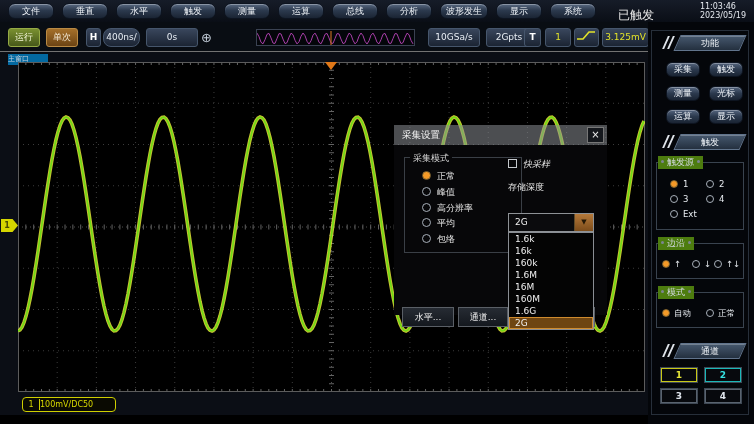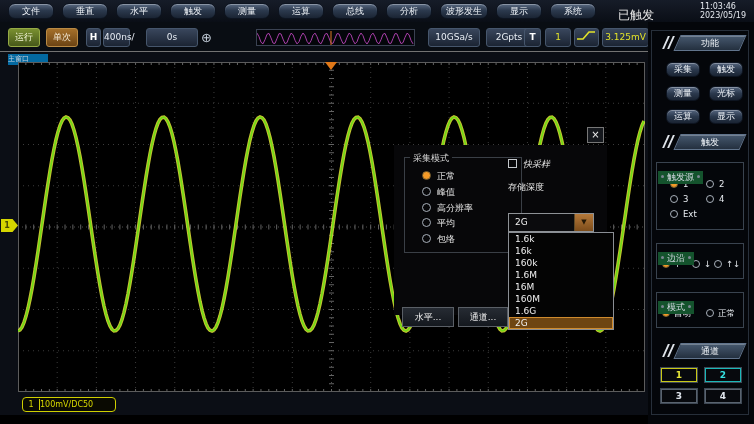--- a/index.html
+++ b/index.html
@@ -21,21 +21,21 @@
   
   #toolbar { left:0; top:22px; width:648px; height:30px; background:#090d13; border-bottom:1px solid #737373; }
   .tbtn { position:absolute; top:6px; height:19px; border-radius:3px; font-size:9px; color:#e8edf4;
     background:linear-gradient(180deg,#39465c,#1b2433); border:1px solid #46566c;
     text-align:center; line-height:17px; }
   #run-btn { left:8px; width:32px; background:linear-gradient(180deg,#7a9030,#46581a);
     border-color:#95aa45; color:#f4f7d8; }
   #single-btn { left:46px; width:32px; background:linear-gradient(180deg,#a5702a,#6b4314);
     border-color:#b98a44; color:#f7ecd8; }
   #h-btn { left:86px; width:15px; font-weight:bold; color:#fff; }
-  #timebase-btn { left:103px; width:27px; }
+  #timebase-btn { left:103px; width:37px;border-radius:8px; }
   #offset-btn { left:146px; width:52px; }
   #zoomplus { left:201px; top:9px; width:14px; height:14px; color:#c2ccd8; font-size:13px; line-height:13px; }
   #preview { left:256px; top:7px; width:159px; height:17px; background:#04060a; border:1px solid #3a4252; }
   #srate-btn { left:428px; width:52px; }
   #pts-btn { left:486px; width:46px; }
   #t-btn { left:524px; width:17px; font-weight:bold; color:#fff; }
   #tsrc-btn { left:545px; width:26px; color:#e2e22a; }
   #slope-btn { left:574px; width:25px; }
   #tlevel-btn { left:602px; width:47px; color:#e2e22a; }
 
@@ -72,40 +72,40 @@
   .grp-label { background:#070709; color:#d8d8d8; font-size:9px; padding:0 3px; }
   .radio { width:9px; height:9px; border-radius:50%; border:1px solid #a8b0ba; background:transparent; }
   .radio.sel { border-color:#8a6a30; background:radial-gradient(circle at 50% 45%,#f49a28 0 60%,#7a4a10); }
   .ropt-label { color:#e6e6e6; font-size:9px; line-height:10px; }
   #fast-chk { width:9px; height:9px; border:1px solid #c4c8cc; background:transparent; }
   #depth-combo { left:114px; top:68px; width:86px; height:19px; background:#0b0b0d; border:1px solid #8e9296; }
   #depth-val { color:#f2f2f2; font-size:9px; line-height:17px; padding-left:6px; }
   #combo-arrow { position:absolute; right:0; top:0; width:19px; height:17px;
     background:linear-gradient(180deg,#b5793a,#7c4c1a); border-left:1px solid #5f4a28;
     text-align:center; line-height:16px; font-size:7px; color:#241806; }
-  #depth-list { left:114px; top:87px; width:106px; background:#040404; border:1px solid #8a8e94; z-index:5; }
+  #depth-list { left:114px; top:87px; width:86px; background:#040404; border:1px solid #8a8e94; z-index:5; }
   .dd-item { height:12px; color:#f0f0f0; font-size:9px; line-height:12px; padding-left:6px; }
   .dd-item.sel { background:#6e4512; outline:1px solid #cf8b2e; outline-offset:-1px; }
   .dlg-btn { position:absolute; top:162px; height:20px; background:linear-gradient(180deg,#262b33,#14181e);
     border:1px solid #5a5f66; color:#ececec; font-size:9px; line-height:18px; text-align:center; }
 
   
   #panel { left:648px; top:22px; width:106px; height:402px; background:#04060a; }
   #panel-border { left:3px; top:8px; width:98px; height:385px; border:1px solid #272f3a; }
   .tab { position:absolute; width:66px; height:16px; transform:skewX(-24deg);
     background:linear-gradient(180deg,#46586e,#24303f); border:1px solid #61748c;
     box-shadow:inset 0 1px 0 rgba(255,255,255,.25); }
   .tab span { display:block; transform:skewX(24deg); color:#f0f4f8; font-size:9px; line-height:14px; text-align:center; }
   .slashes { position:absolute; width:7px; height:13px; transform:skewX(-24deg);
     border-left:2px solid #dfe4ea; border-right:2px solid #dfe4ea; }
   .pbtn { position:absolute; width:34px; height:15px; border-radius:6px;
     background:linear-gradient(180deg,#55657e 0%,#2b394d 50%,#1a2433 100%);
     border:1px solid #0d1420; box-shadow:inset 0 1px 0 rgba(255,255,255,.3);
     color:#eef2f7; font-size:9px; line-height:13px; text-align:center; }
-  .pgrp-label { position:absolute; color:#d4dae2; font-size:9px; background:#14532d; padding:0 3px; z-index:2;margin-top:15px;}
+  .pgrp-label { position:absolute; color:#d4dae2; font-size:9px; background:#4d7c0f; padding:0 3px; z-index:2;}
   .pgrp-label::before { content:""; display:inline-block; width:3px; height:3px; border-radius:50%;
     background:#7c8692; margin-right:3px; vertical-align:2px; }
   .pgrp-label::after { content:""; display:inline-block; width:3px; height:3px; border-radius:50%;
     background:#7c8692; margin-left:3px; vertical-align:2px; }
   .pgrp-box { position:absolute; border:1px solid #39434f; }
   .pradio { position:absolute; width:8px; height:8px; border-radius:50%; border:1px solid #a8b0ba; }
   .pradio.sel { border-color:#8a6a30; background:radial-gradient(circle at 50% 45%,#f49a28 0 60%,#7a4a10); }
   .plabel { position:absolute; color:#e8ecf1; font-size:8.5px; line-height:9px; }
   .chbtn { position:absolute; width:38px; height:16px; background:#07090d; border:1px solid #3e4854;
     font-size:9px; font-weight:bold; text-align:center; line-height:14px; }
@@ -477,20 +477,21 @@
     <div id="ch-badge" class="abs">
       <span class="num">1</span>
       <span class="sep"></span>
       <span class="v">100mV/</span>
       <span class="v">DC</span>
       <span class="v">50</span>
     </div>
   </div>
 
   <div id="dialog" class="abs">
+    <div id="dlg-title" class="abs">采集设置</div>
     <div id="dlg-close" class="abs">×</div>
     <div id="dlg-body" class="abs">
       <div class="abs grp-box" style="left:10px;top:12px;width:118px;height:96px;"></div>
       <div class="abs grp-label" style="left:16px;top:7px;">采集模式</div>
 
       <div class="abs radio sel" style="left:28px;top:26px;"></div>
       <div class="abs ropt-label" style="left:43px;top:26px;">正常</div>
       <div class="abs radio" style="left:28px;top:42px;"></div>
       <div class="abs ropt-label" style="left:43px;top:42px;">峰值</div>
       <div class="abs radio" style="left:28px;top:58px;"></div>

